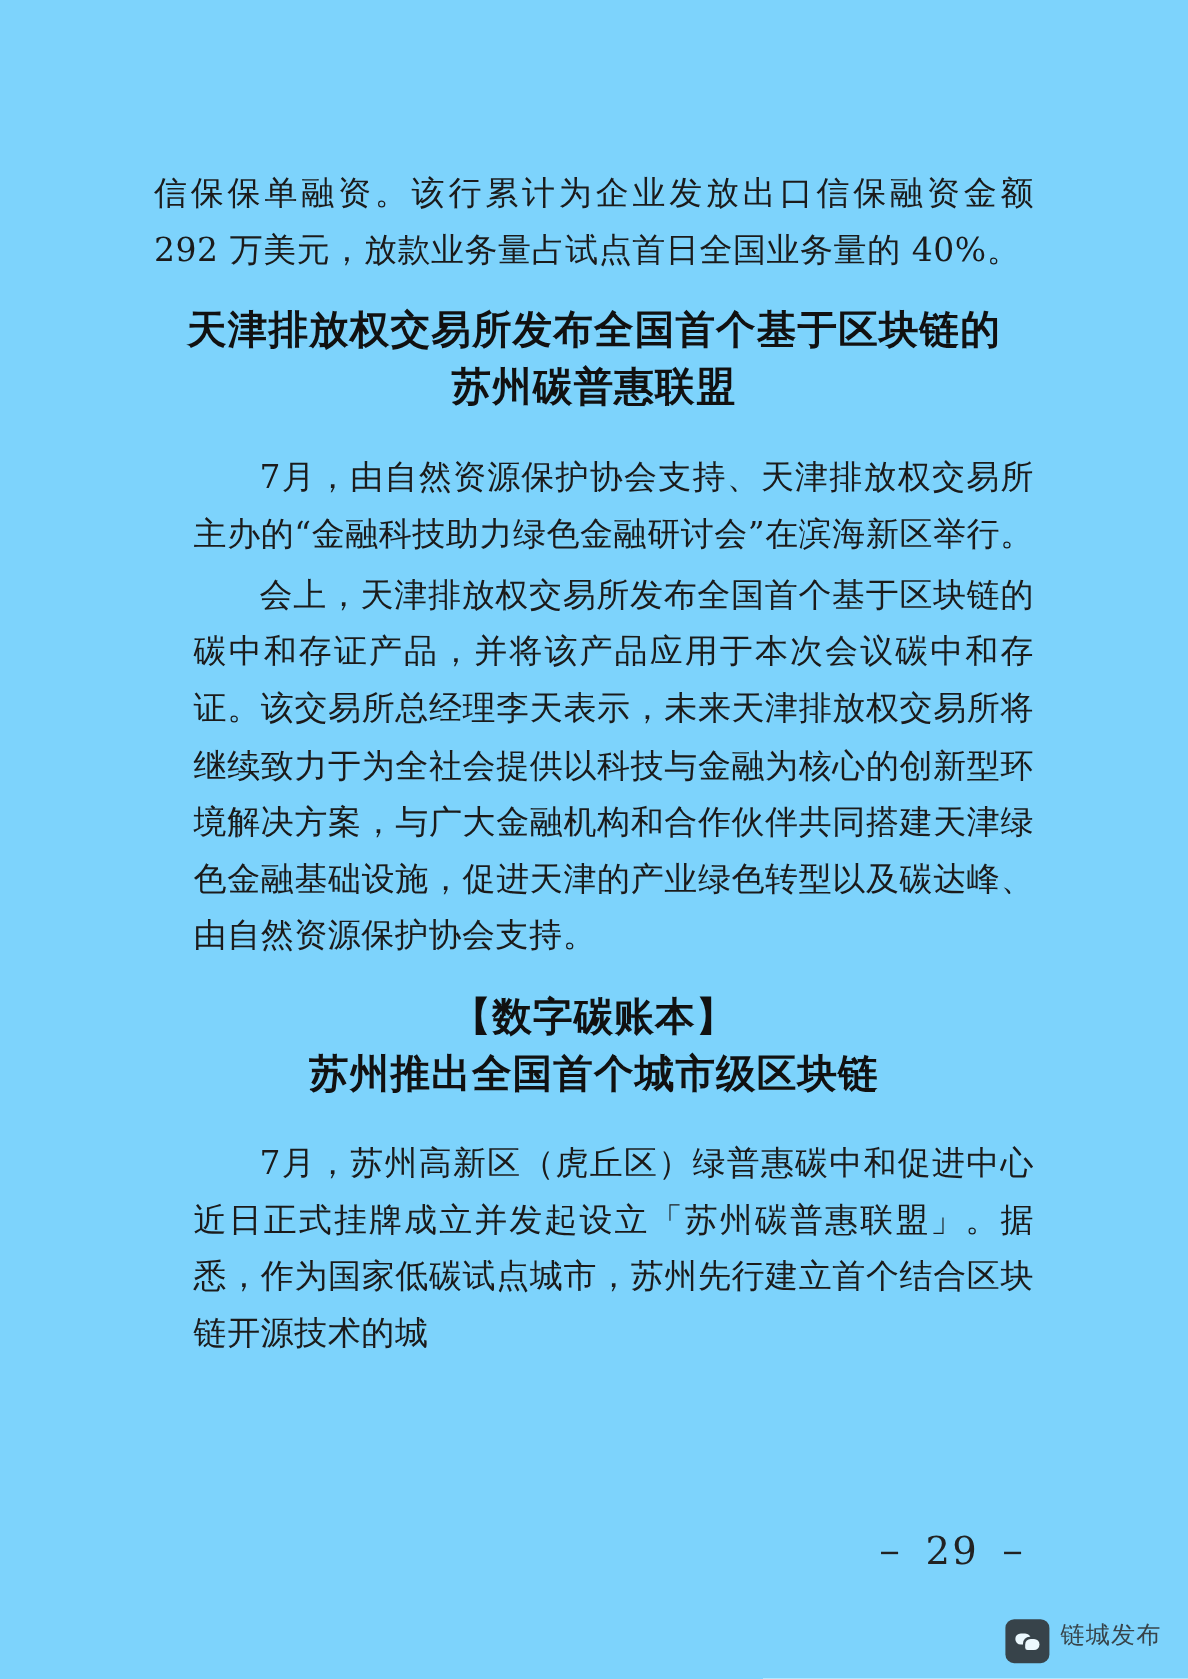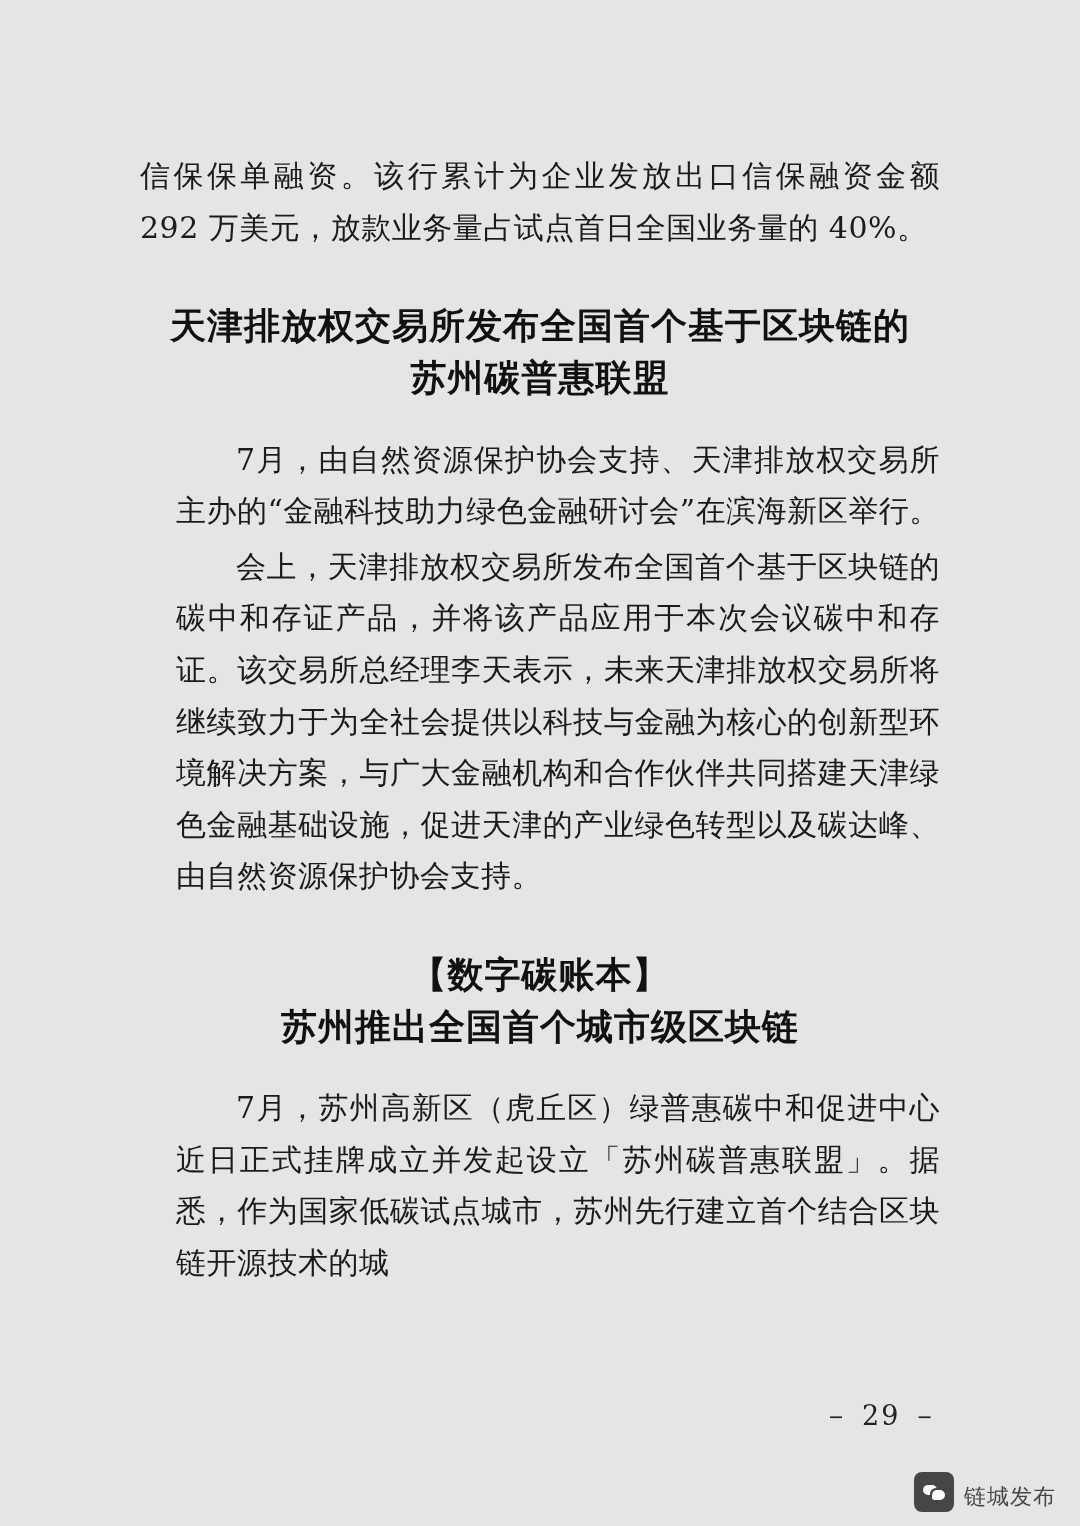--- a/index.html
+++ b/index.html
@@ -13,21 +13,21 @@
     font-family: "DejaVu Serif", "Liberation Serif", serif;
     color: #1a1a1a;
     position: relative;
     overflow: hidden;
   }
   .page {
     position: absolute;
     left: 0; top: 0;
     width: 1080px;
     height: 1526px;
-    background: #e5e5e5;
+    background: #7dd3fc;
   }
   .content {
     position: absolute;
     left: 140px;
     top: 150px;
     width: 800px;
   }
   p.body-text {
     margin: 0 0 4px 0;
     font-size: 30px;
@@ -35,46 +35,46 @@
     text-align: justify;
     text-justify: inter-ideograph;
     letter-spacing: 0.5px;
     color: #1b1b1b;
   }
   p.indent {
     text-indent: 2em;
     margin-left: 36px;
   }
   h2.section-title {
-    margin: 46px 0 30px 0;
+    margin: 21px 0 30px 0;
     font-size: 36px;
     line-height: 1.45;
     font-weight: bold;
     text-align: center;
     letter-spacing: 1px;
     color: #111111;
   }
   h2.section-title .line {
     display: block;
   }
   .page-number {
     position: absolute;
     right: 140px;
     bottom: 92px;
-    font-size: 27px;
+    font-size: 35px;
     color: #222;
     letter-spacing: 2px;
     font-family: "DejaVu Serif", "Liberation Serif", serif;
   }
   .watermark {
     position: absolute;
     right: 24px;
     bottom: 14px;
     display: flex;
-    align-items: flex-end;
+    align-items: flex-start;
     gap: 10px;
     opacity: 0.85;
   }
   .wm-logo {
     width: 40px;
     height: 40px;
     border-radius: 8px;
     background: #2b2b2b;
     position: relative;
     flex: none;

